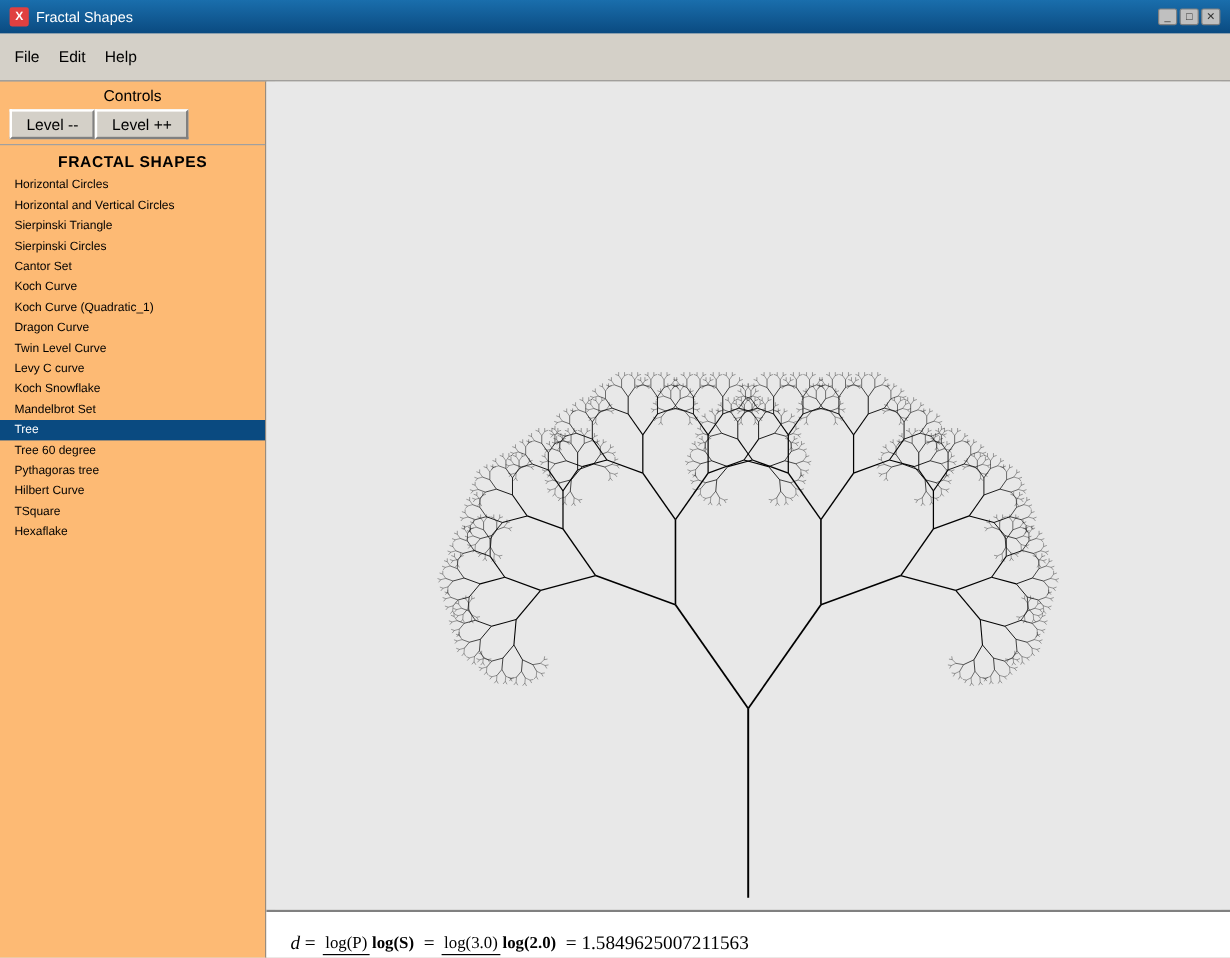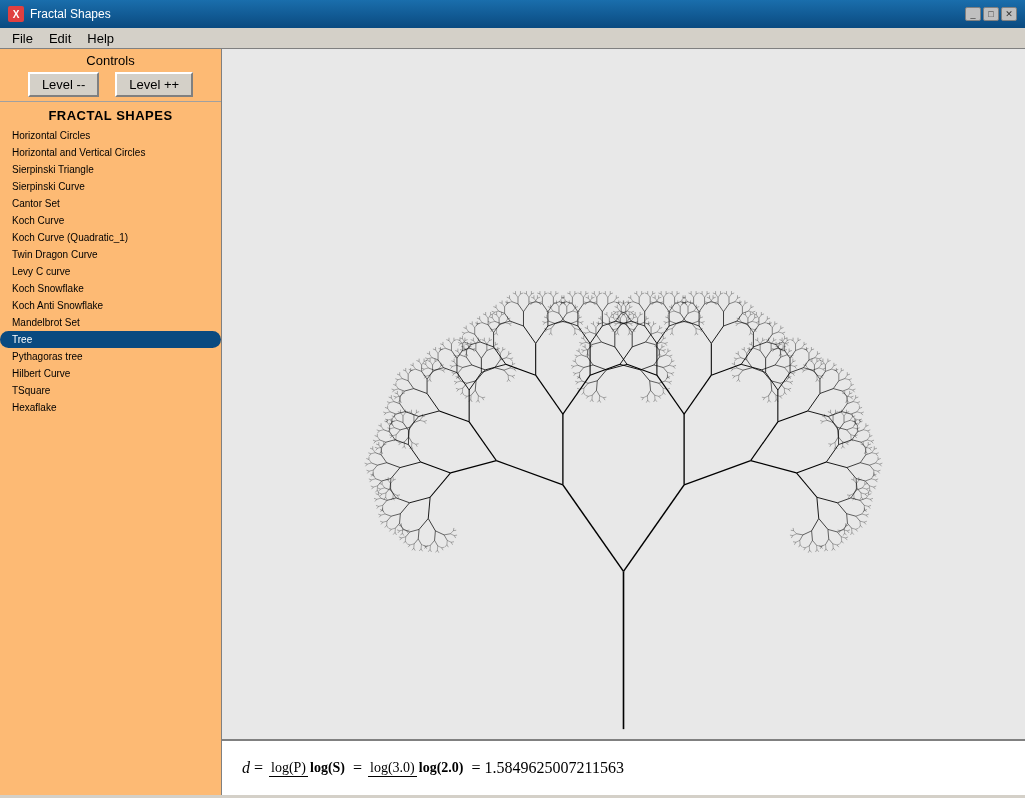--- a/index.html
+++ b/index.html
@@ -42,21 +42,21 @@
       border: 1px solid #808080;
       border-radius: 2px;
       cursor: pointer;
       display: flex; align-items: center; justify-content: center;
       font-size: 9px;
       color: #333;
     }
 
     
     #menubar {
-      height: 21px;
+      height: 40px;
       background: #d4d0c8;
       display: flex;
       align-items: center;
       border-bottom: 1px solid #808080;
       padding: 0 4px;
     }
     .menu-item {
       padding: 2px 8px;
       cursor: pointer;
       font-size: 13px;
@@ -83,22 +83,21 @@
       border-bottom: 1px solid #a0a0a0;
     }
     #controls-label {
       text-align: center;
       font-size: 13px;
       margin-bottom: 4px;
       font-weight: normal;
     }
     #controls-buttons {
       display: flex;
-      gap: 16px;
-      justify-content: center;
+      gap: 0;
     }
     .ctrl-btn {
       padding: 3px 12px;
       background: #d4d0c8;
       border: 2px solid;
       border-color: #ffffff #808080 #808080 #ffffff;
       cursor: pointer;
       font-size: 13px;
     }
 
@@ -116,21 +115,20 @@
     }
     .shape-item {
       padding: 3px 12px;
       cursor: pointer;
       font-size: 10px;
       white-space: nowrap;
     }
     .shape-item.selected {
       background: #0a4a80;
       color: white;
-      border-radius: 10px;
     }
 
     
     #canvas-area {
       flex: 1;
       display: flex;
       flex-direction: column;
       background: #d4d0c8;
     }
 
@@ -220,30 +218,31 @@
         <button class="ctrl-btn">Level --</button>
         <button class="ctrl-btn">Level ++</button>
       </div>
     </div>
     <div id="fractal-shapes-label">FRACTAL SHAPES</div>
     <div id="shape-list">
 
     <div class="shape-item">Horizontal Circles</div>
         <div class="shape-item">Horizontal and Vertical Circles</div>
         <div class="shape-item">Sierpinski Triangle</div>
-        <div class="shape-item">Sierpinski Curve</div>
+        <div class="shape-item">Sierpinski Circles</div>
         <div class="shape-item">Cantor Set</div>
         <div class="shape-item">Koch Curve</div>
         <div class="shape-item">Koch Curve (Quadratic_1)</div>
-        <div class="shape-item">Twin Dragon Curve</div>
+        <div class="shape-item">Dragon Curve</div>
+        <div class="shape-item">Twin Level Curve</div>
         <div class="shape-item">Levy C curve</div>
         <div class="shape-item">Koch Snowflake</div>
-        <div class="shape-item">Koch Anti Snowflake</div>
         <div class="shape-item">Mandelbrot Set</div>
         <div class="shape-item selected">Tree</div>
+        <div class="shape-item">Tree 60 degree</div>
         <div class="shape-item">Pythagoras tree</div>
         <div class="shape-item">Hilbert Curve</div>
         <div class="shape-item">TSquare</div>
         <div class="shape-item">Hexaflake</div>
       </div>
   </div>
 
   <div id="canvas-area">
     <div id="fractal-canvas">
       

